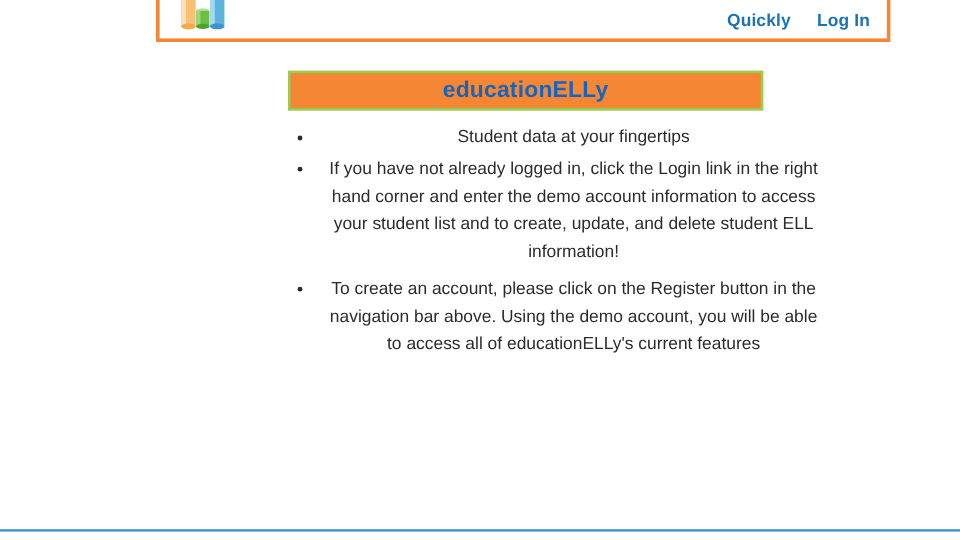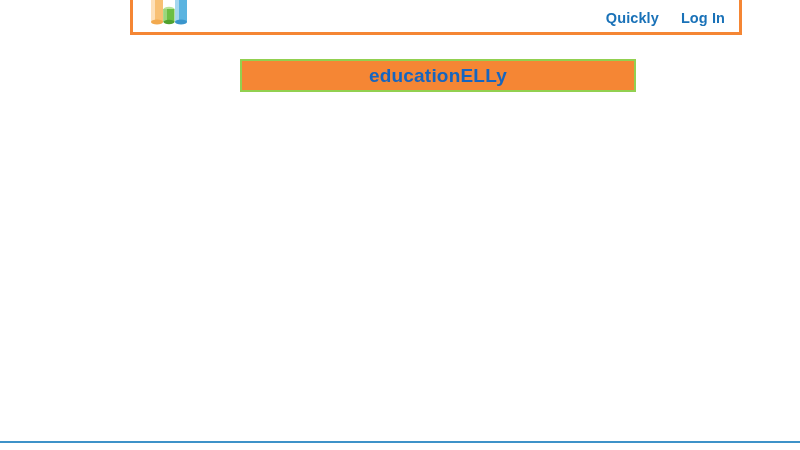--- a/index.html
+++ b/index.html
@@ -159,17 +159,20 @@
   </div>
 </div>
 
 <div class="content">
 
   <div class="banner">
     <span class="banner-title">educationELLy</span>
   </div>
 
   <ul class="bullet-list">
+    <li class="bullet-item">Student data at your fingertips</li>
+    <li class="bullet-item para">If you have not already logged in, click the Login link in the right hand corner and enter the demo account information to access your student list and to create, update, and delete student ELL information!</li>
+    <li class="bullet-item para">To create an account, please click on the Register button in the navigation bar above. Using the demo account, you will be able to access all of educationELLy's current features</li>
   </ul>
 
 </div>
 
 <div class="footer-rule"></div>
 
 </body></html>

